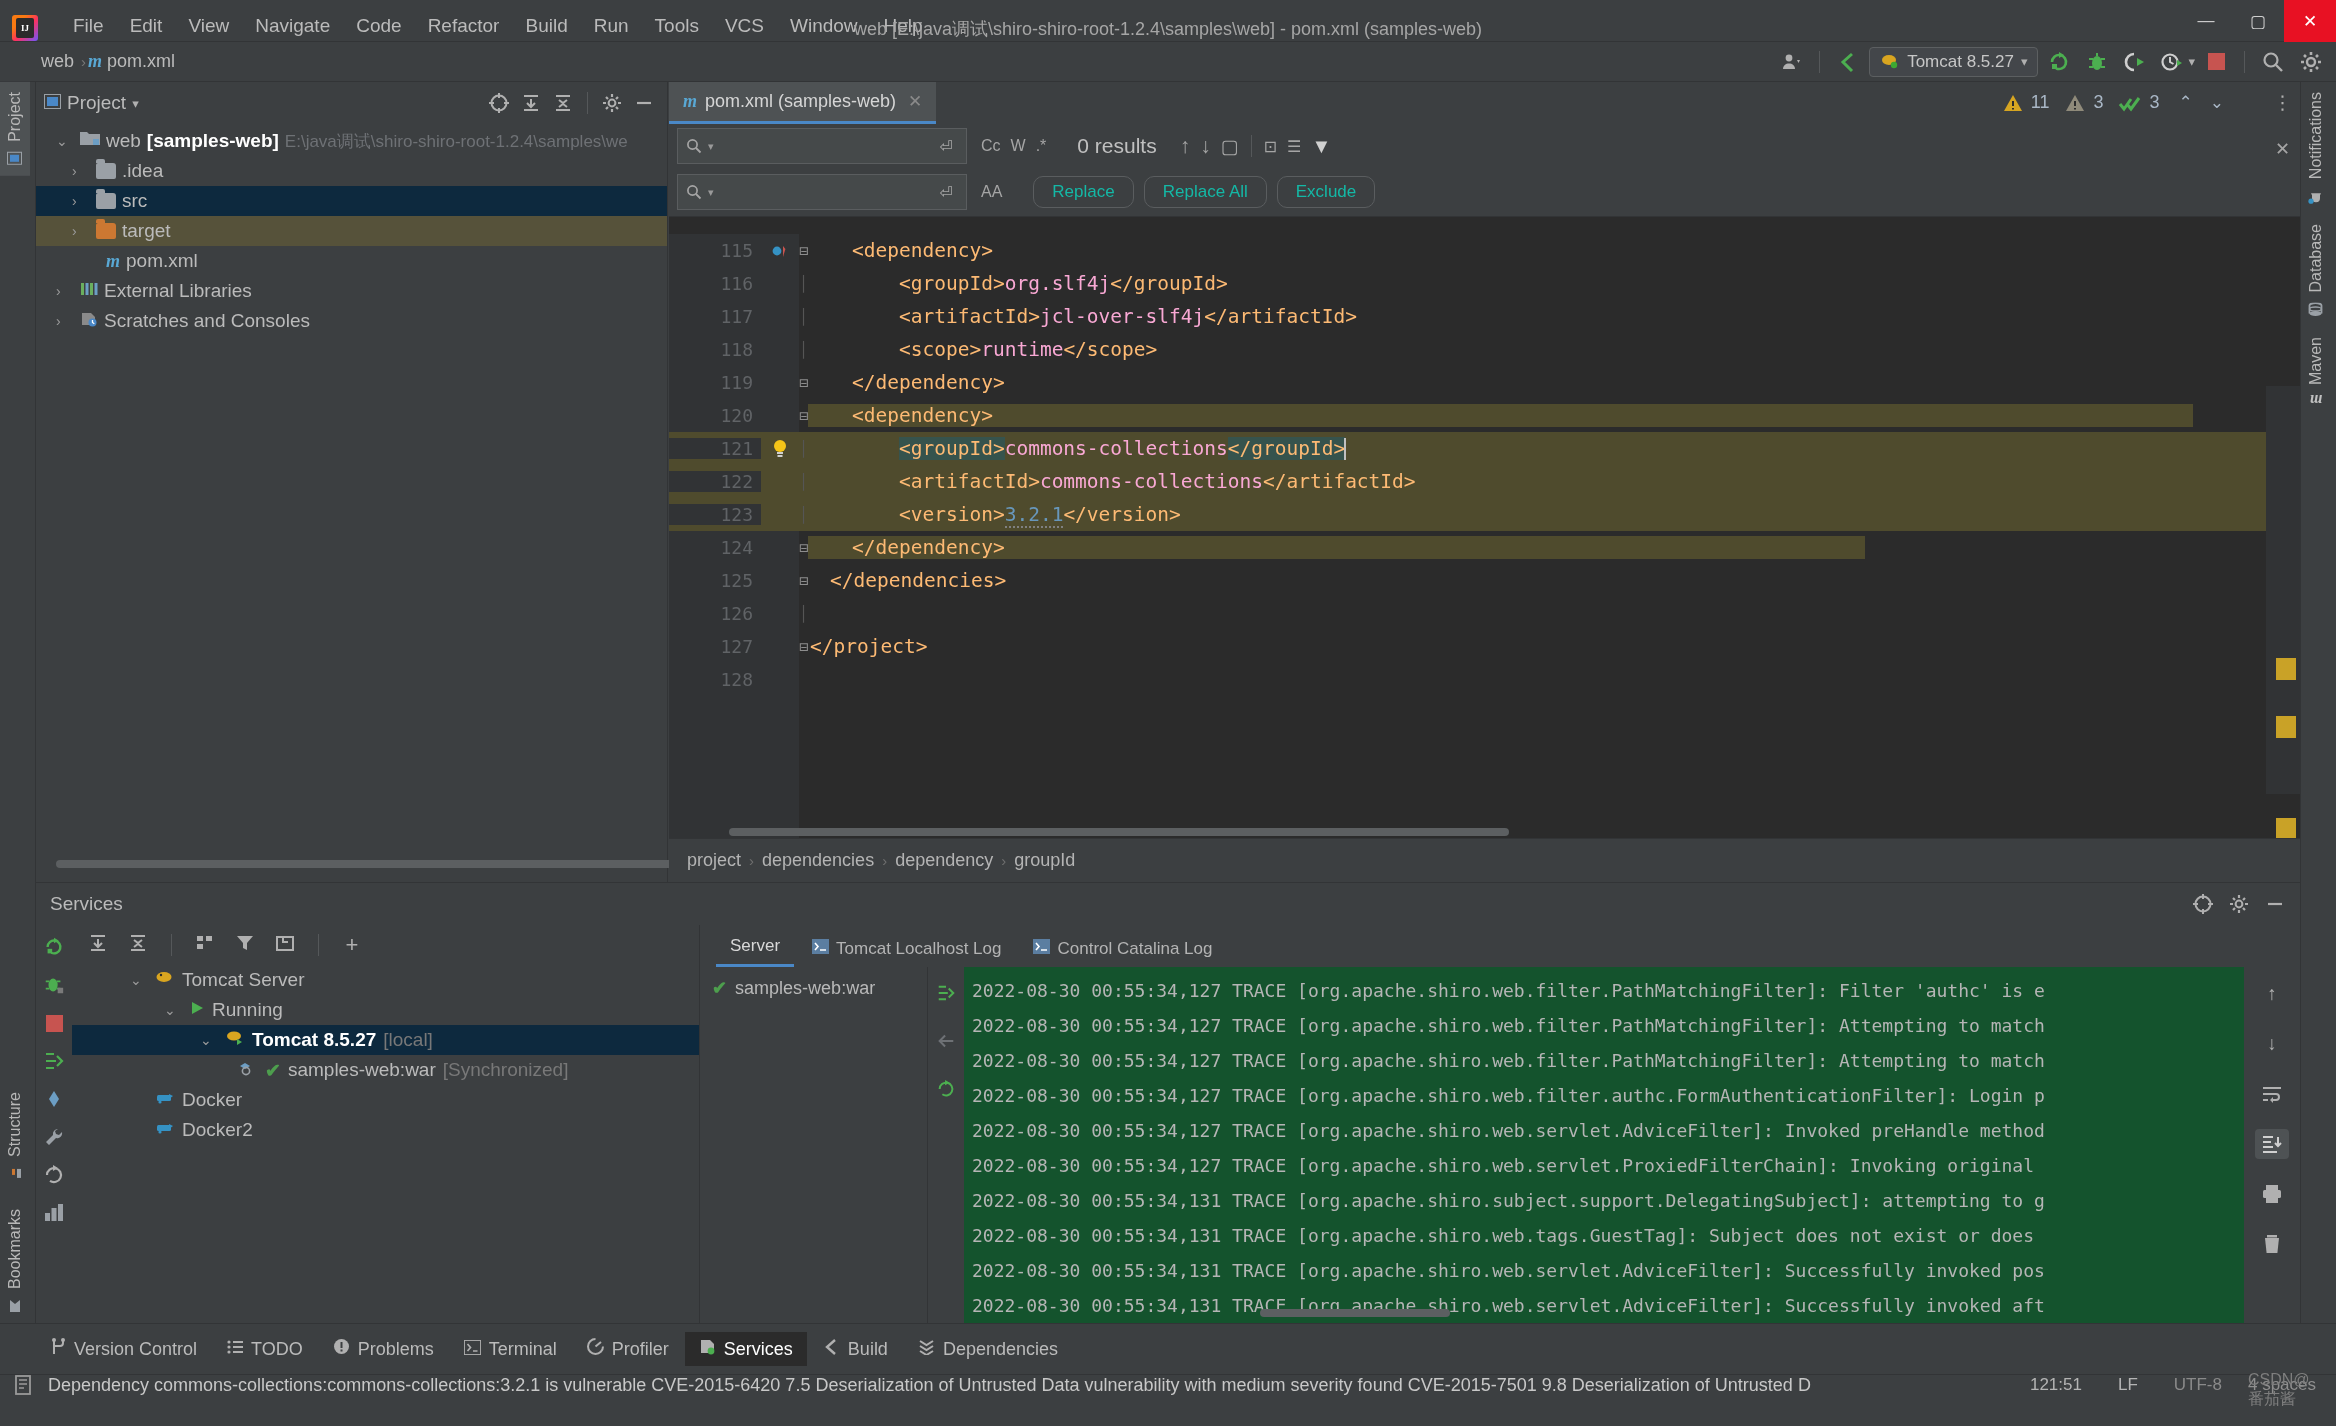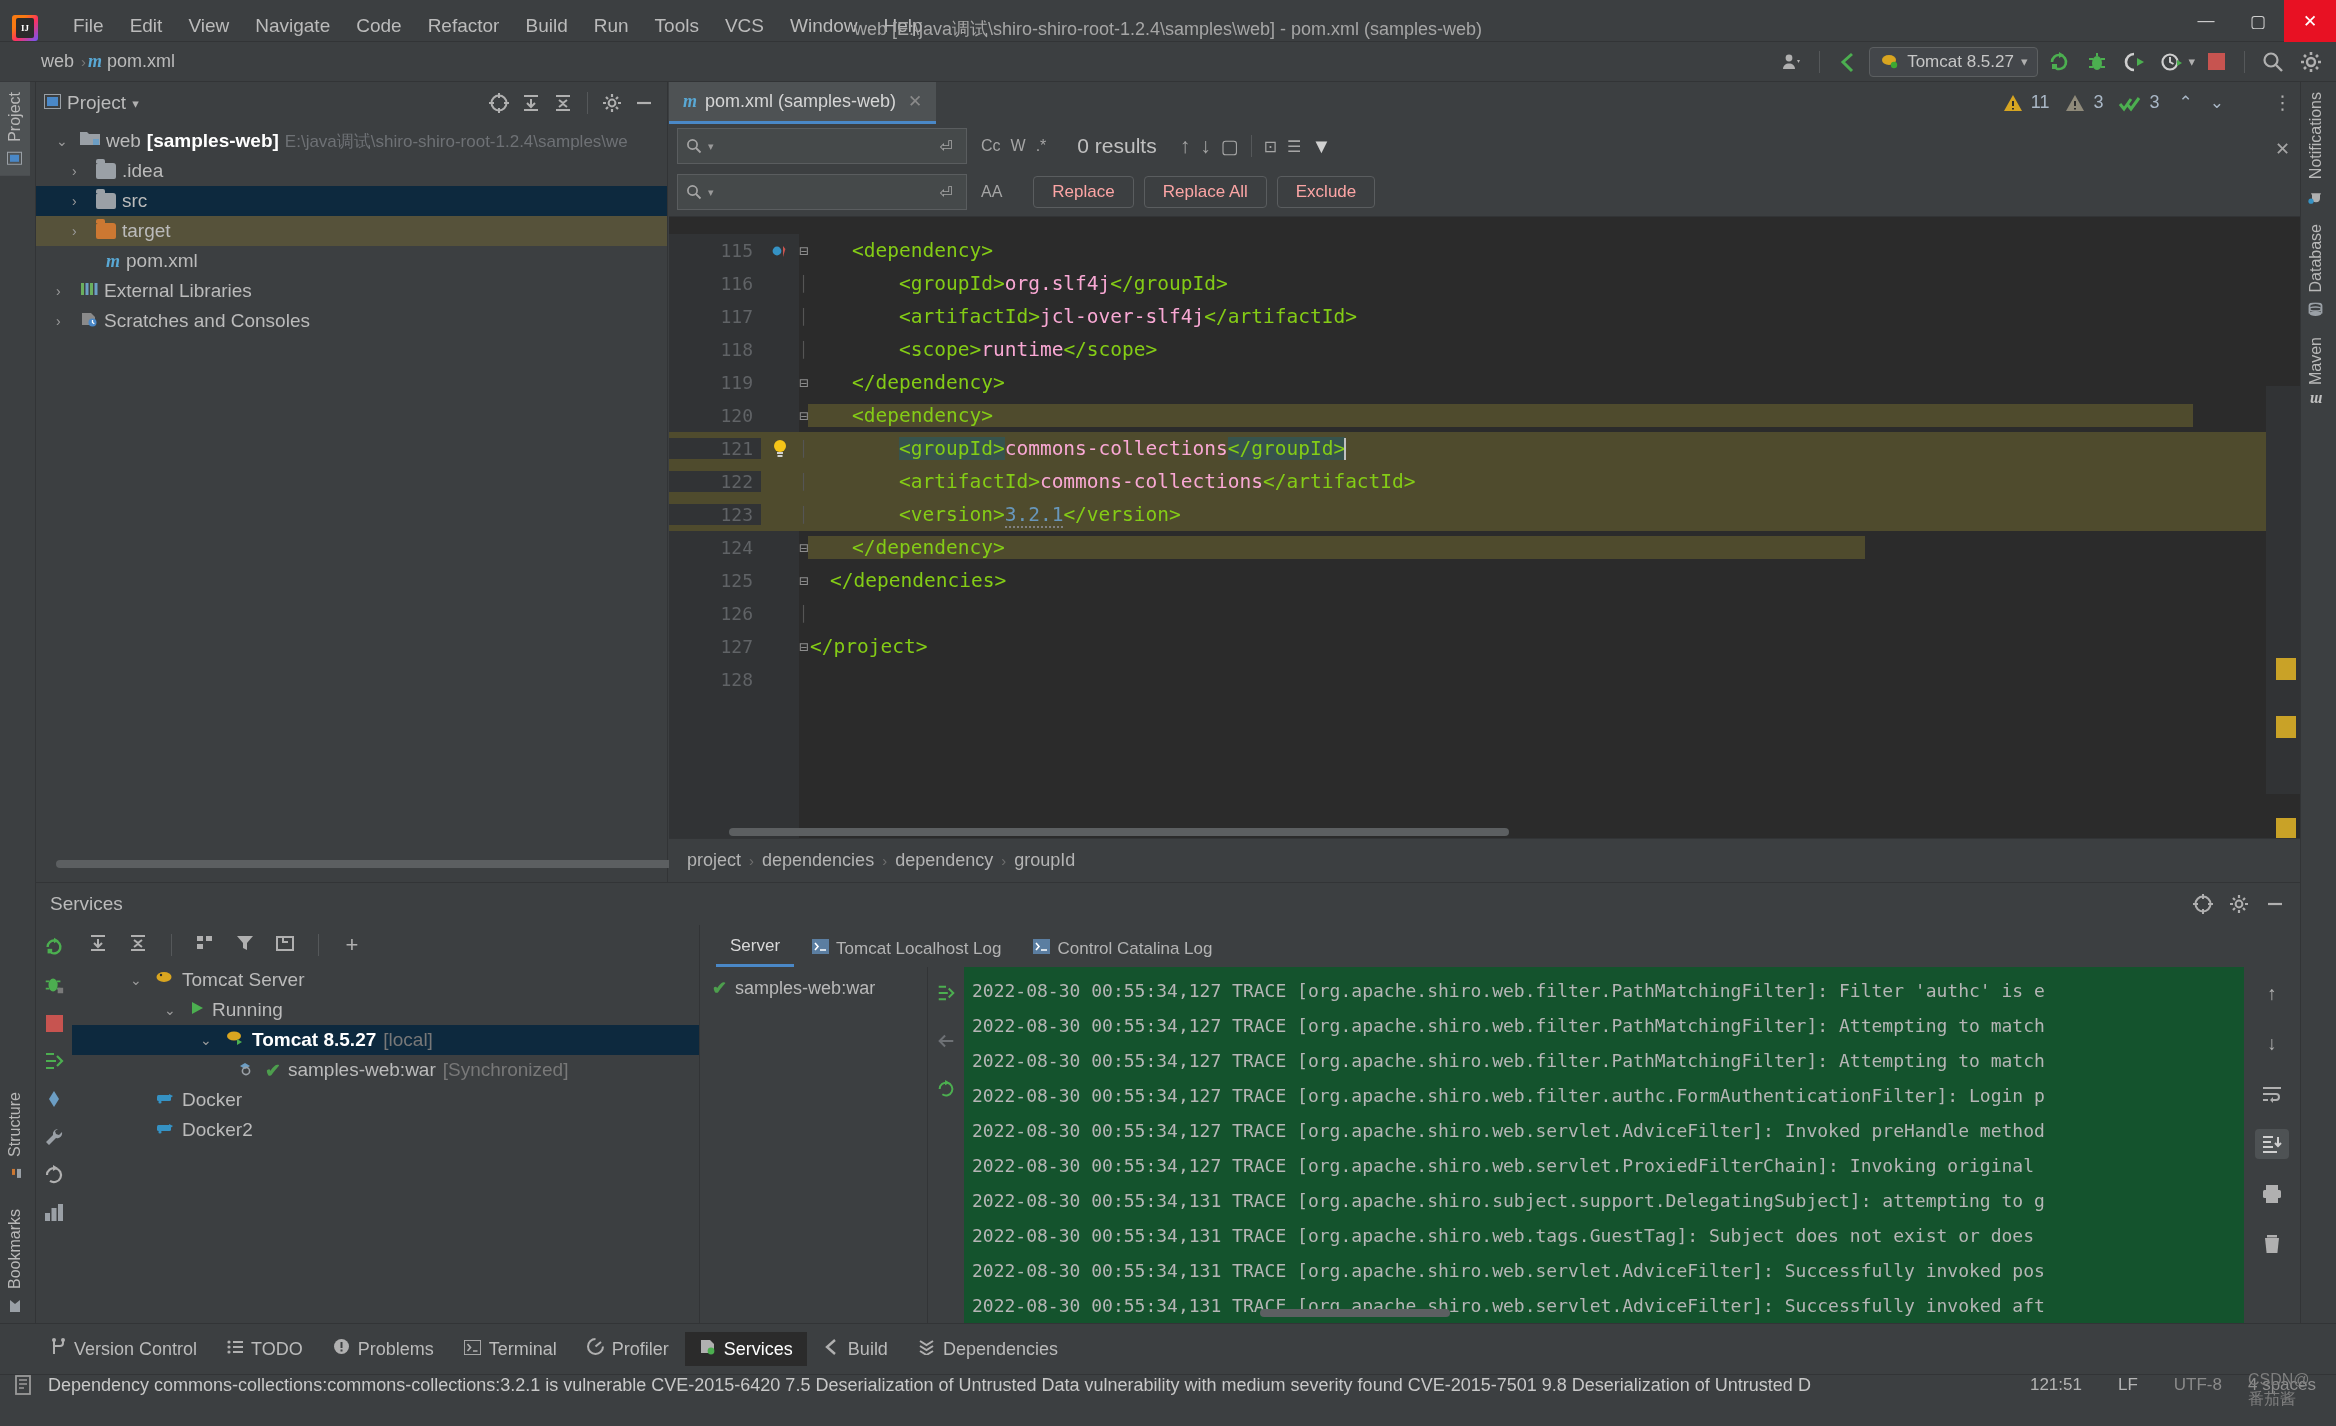--- a/index.html
+++ b/index.html
@@ -115,32 +115,32 @@
   .findrow { height: 44px; display:flex; align-items:center; }
   .findfield {
     width: 290px; height: 36px; margin-left: 8px; background:#45494a; border:1px solid #5a5d5f;
     display:flex; align-items:center; padding: 0 8px; gap: 6px; color:#9a9a9a; font-size:16px;
   }
   .ffspacer { flex: 1; }
   .ficon { color:#a5a5a5; font-size:16px; padding: 0 5px; }
   .res-text { font-size:21px; color:#c0c0c0; margin-left: 26px; }
   .findbtns { display:flex; gap:10px; margin-left: 26px; }
   .fbtn {
-    border:1px solid #5a5d5f; border-radius:4px; padding: 5px 18px; font-size:17px; color:#fca5a5; background:#3c3f41;
+    border:1px solid #5a5d5f; border-radius:10px; padding: 5px 18px; font-size:17px; color:#14b8a6; background:#3c3f41;
   }
   .find-close { position:absolute; right:10px; top:14px; color:#a5a5a5; font-size:18px; }
 
   .code-wrap { position:absolute; left:0; right:0; top: 152px; bottom: 44px; background:#2b2b2b; overflow:hidden; }
   .gutter { position:absolute; left:0; top:0; width: 130px; height:100%; background:#313335; }
   .codelines { position:absolute; left:0; top:0; right:0; }
   .cline { height: 33px; display:flex; align-items:center; position:relative; }
   .lnum { width: 92px; text-align:right; padding-right: 8px; color:#606366; font-size:18px; font-family:"DejaVu Sans Mono", monospace; }
   .gutter-icons { width: 38px; display:flex; align-items:center; justify-content:center; position:relative; }
   .code { padding-left: 18px; font-family:"DejaVu Sans Mono", monospace; font-size:19.5px; white-space:pre; color:#a9b7c6; }
-  .tag { color:#84cc16; }
+  .tag { color:#fdba74; }
   .val { color:#f9a8d4; }
   .num { color:#6897bb; border-bottom: 2px dotted #808080; }
   .hl-olive { background:#4f4b2d; }
   .hl-search { background:#36534d; }
   .caret { display:inline-block; width:2px; height:22px; background:#c0c0c0; vertical-align:middle; margin-left:-1px;}
   .foldmark { color:#8d8d8d; font-size: 15px; font-family:"DejaVu Sans Mono", monospace; }
 
   .insp-widget {
     position:absolute; right: 76px; top: 10px; display:flex; align-items:center; gap:7px;
     font-size:18px; color:#a9b7c6; z-index: 5;

